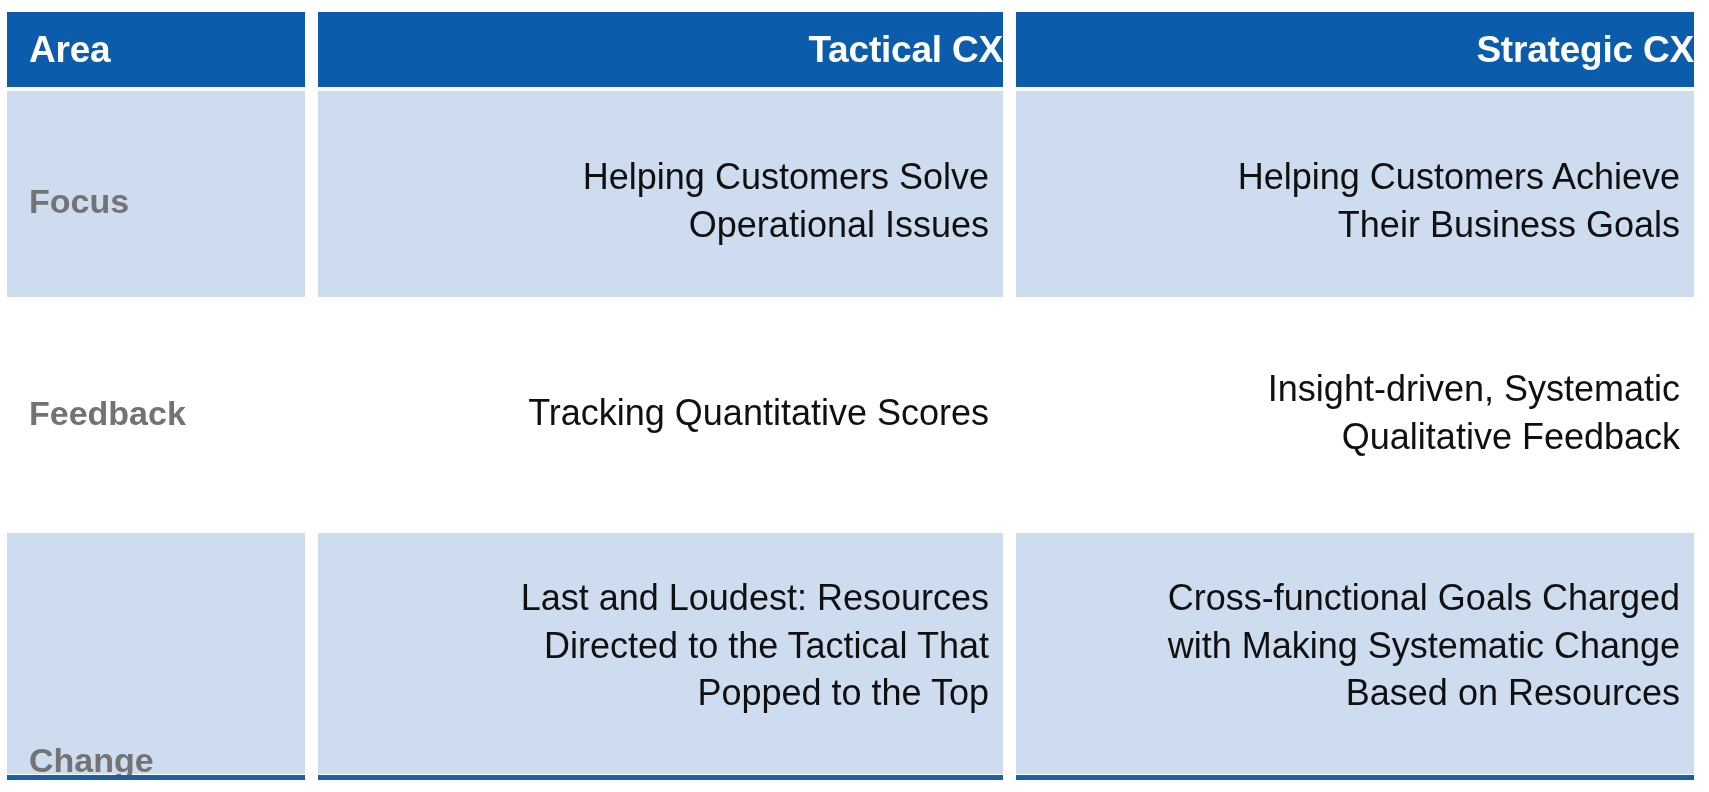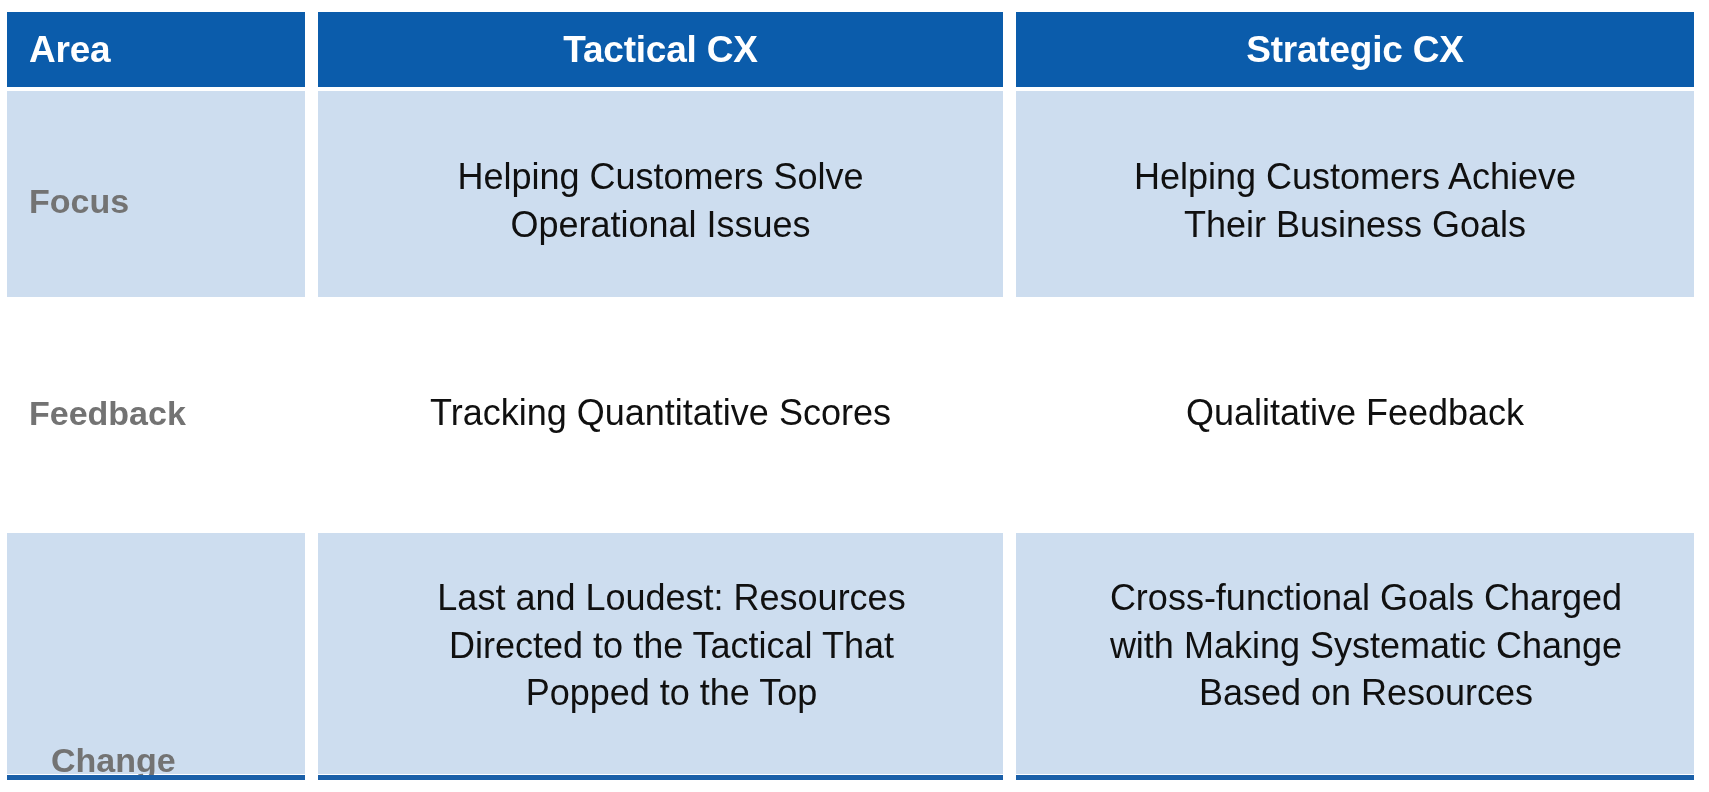--- a/index.html
+++ b/index.html
@@ -41,34 +41,34 @@
 
   
   .hdr {
     background: #0B5CAB;
     color: #ffffff;
     font-weight: bold;
     font-size: 37px;
     letter-spacing: -0.2px;
   }
   .hdr.left   { justify-content: flex-start; padding-left: 22px; }
-  .hdr.center { justify-content: center; }
+  .hdr.center { justify-content: flex-end; }
   .plain  { background: #ffffff; }
 
   .rowlabel {
     justify-content: flex-start;
     padding-left: 22px;
     font-weight: bold;
     font-size: 34px;
     color: #737373;
   }
 
   .bodytext {
     justify-content: center;
-    text-align: center;
+    text-align: right;
     font-size: 36px;
     line-height: 1.32;
     color: #101010;
     padding: 0 14px;
   }
 
   
   .r1 .inset {
     position: absolute;
     left: 0; right: 0;
@@ -79,21 +79,21 @@
   .r1 .txt { position: relative; z-index: 1; width: 100%; }
 
   
   .r3 .inset {
     position: absolute;
     left: 0; right: 0;
     top: 22px; bottom: 6px;
     background: #CDDDEF;
     z-index: 0;
   }
-  .r3 .txt { position: relative; z-index: 1; width: 100%; margin-left: 22px; }
+  .r3 .txt { position: relative; z-index: 1; width: 100%; }
 
   .bottom-rule {
     position: absolute;
     left: 0; right: 0;
     bottom: 0;
     height: 5px;
     background: #1A5FA8;
     z-index: 2;
   }
 
@@ -139,20 +139,21 @@
     <div class="cell plain rowlabel">
       <span>Feedback</span>
     </div>
     <div class="cell plain bodytext">
       <div style="width:100%">
         <span class="nowrap-line">Tracking Quantitative Scores</span>
       </div>
     </div>
     <div class="cell plain bodytext">
       <div style="width:100%">
+        <span class="nowrap-line">Insight-driven, Systematic</span>
         <span class="nowrap-line">Qualitative Feedback</span>
       </div>
     </div>
 
     <div class="cell r3">
       <div class="inset"></div>
       <div class="txt rowlabel" style="display:flex;align-items:flex-end;padding-left:22px;height:100%;">
         <span>Change</span>
       </div>
       <div class="bottom-rule"></div>

